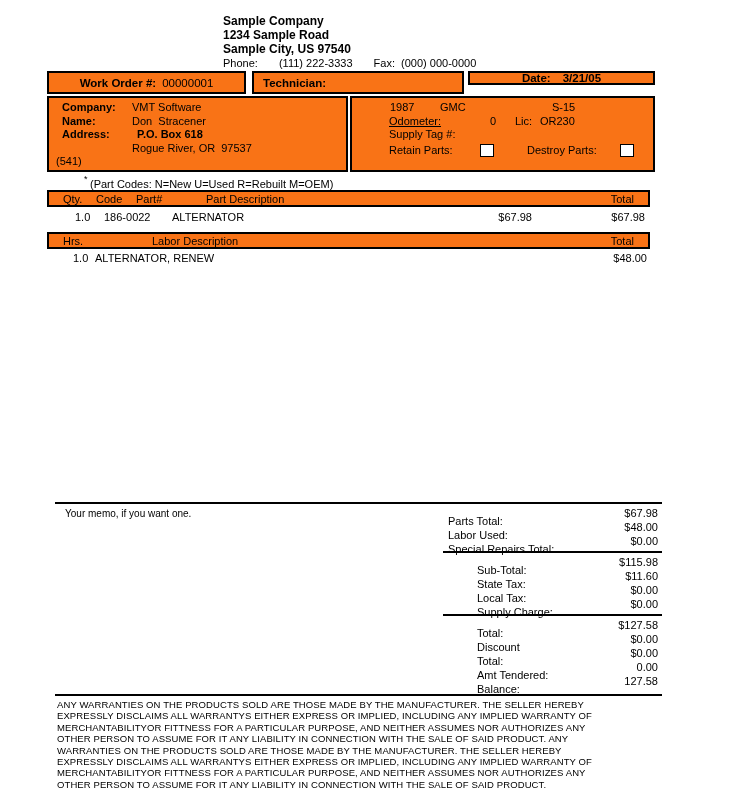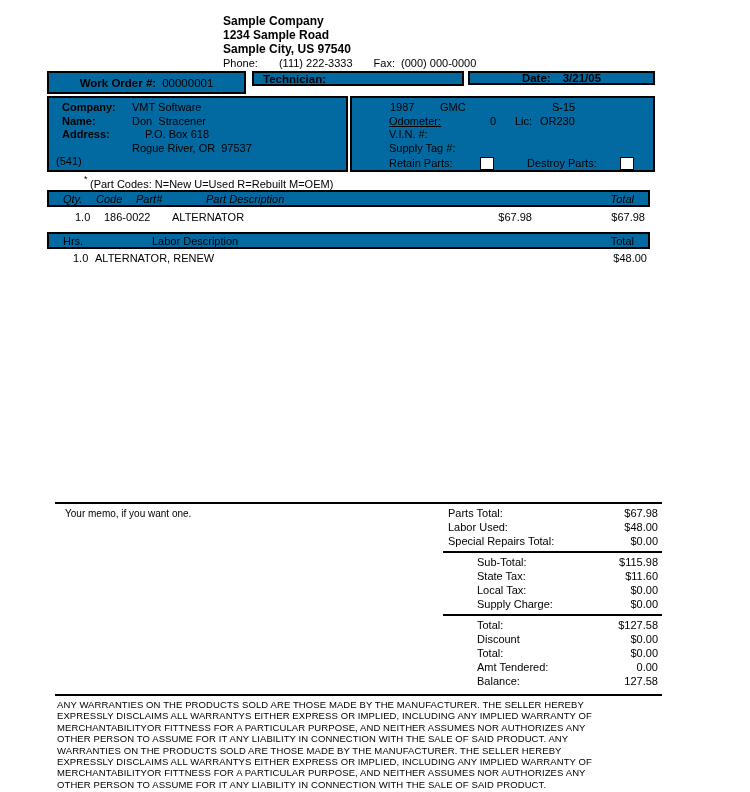--- a/index.html
+++ b/index.html
@@ -2,28 +2,28 @@
 <html><head>
 <meta charset="utf-8">
 <style>
   html,body{margin:0;padding:0;background:#fff;}
   .page{position:relative;width:750px;height:792px;background:#ffffff;color:#000;
         font-family:"Liberation Sans","DejaVu Sans",sans-serif;overflow:hidden;}
   .abs{position:absolute;}
   .b{font-weight:bold;}
   .fs11{font-size:11px;line-height:13.5px;}
   .fs12{font-size:12px;line-height:14px;}
-  .box{position:absolute;border:2px solid #000;box-sizing:border-box;background:#0369a1;text-align:right;}
+  .box{position:absolute;border:2px solid #000;box-sizing:border-box;background:#f97316;text-align:right;}
   .hdrbox{display:flex;align-items:center;font-size:11.5px;}
   .rule{position:absolute;background:#000;}
   .tblhead span{position:absolute;top:0;font-size:11px;line-height:13px;}
   .trow span{position:absolute;top:0;font-size:11px;line-height:13px;white-space:pre;}
   .ralign{text-align:right;}
   .totrow{position:relative;height:14px;font-size:11px;}
-  .totrow .lbl{position:absolute;top:0;white-space:pre;text-align:right;}
+  .totrow .lbl{position:absolute;top:8px;white-space:pre;text-align:right;}
   .totrow .val{position:absolute;top:0;right:2px;text-align:right;white-space:pre;}
   .chk{position:absolute;width:14px;height:13px;border:1.5px solid #000;background:#fff;box-sizing:border-box;}
   .vrow span{position:absolute;top:0;font-size:11px;line-height:13px;white-space:pre;}
   .warr{font-size:9.5px;line-height:11.4px;letter-spacing:0.1px;}
   .memo{font-size:10px;}
 </style>
 </head>
 <body>
 
 <div class="page">
@@ -37,79 +37,76 @@
       <span style="margin-left:18px;">(111) 222-3333</span>
       <span style="margin-left:18px;">Fax:</span>
       <span style="margin-left:3px;">(000) 000-0000</span>
     </div>
   </div>
 
   <div class="box hdrbox" style="left:47px;top:71px;width:199px;height:23px;justify-content:center;">
     <span class="b">Work Order #:</span>
     <span style="margin-left:6px;">00000001</span>
   </div>
-  <div class="box hdrbox" style="left:252px;top:71px;width:212px;height:15px;padding-left:9px;">
+  <div class="box hdrbox" style="left:252px;top:71px;width:212px;height:23px;padding-left:9px;">
     <span class="b">Technician:</span>
   </div>
   <div class="box hdrbox" style="left:468px;top:71px;width:187px;height:14px;justify-content:center;">
     <span class="b">Date:</span>
     <span class="b" style="margin-left:12px;">3/21/05</span>
   </div>
 
   <div class="box" style="left:47px;top:96px;width:301px;height:76px;padding:3px 0 0 0;">
     <div class="vrow" style="position:relative;height:13.5px;text-decoration:underline;">
       <span class="b" style="left:13px;">Company:</span>
       <span style="left:83px;">VMT Software</span>
     </div>
     <div class="vrow" style="position:relative;height:13.5px;padding-left:27px;">
       <span class="b" style="left:13px;">Name:</span>
       <span style="left:83px;">Don  Stracener</span>
     </div>
     <div class="vrow" style="position:relative;height:13.5px;">
       <span class="b" style="left:13px;">Address:</span>
-      <span style="left:96px;">P.O. Box 618</span>
+      <span style="left:88px;font-weight:bold;">P.O. Box 618</span>
     </div>
     <div class="vrow" style="position:relative;height:13.5px;">
       <span style="left:83px;">Rogue River, OR  97537</span>
     </div>
     <div class="vrow" style="position:relative;height:13.5px;padding-left:32px;">
       <span style="left:7px;">(541)</span>
     </div>
   </div>
 
   <div class="box" style="left:350px;top:96px;width:305px;height:76px;padding:3px 0 0 0;">
     <div class="vrow" style="position:relative;height:13.5px;">
       <span style="left:38px;">1987</span>
       <span style="left:88px;">GMC</span>
       <span style="left:200px;">S-15</span>
     </div>
     <div class="vrow" style="position:relative;height:13.5px;">
       <span style="left:37px;text-decoration:underline;">Odometer:</span>
       <span style="left:138px;">0</span>
       <span style="left:163px;">Lic:</span>
       <span style="left:188px;">OR230</span>
-    </div>
-    <div class="vrow" style="position:relative;height:13.5px;">
-      <span style="left:37px;">V.I.N. #:</span>
     </div>
     <div class="vrow" style="position:relative;height:13.5px;">
       <span style="left:37px;">Supply Tag #:</span>
     </div>
     <div class="vrow" style="position:relative;height:16px;margin-top:2px;">
       <span style="left:37px;">Retain Parts:</span>
       <span class="chk" style="left:128px;top:0;"></span>
       <span style="left:175px;">Destroy Parts:</span>
       <span class="chk" style="left:268px;top:0;"></span>
     </div>
   </div>
 
   <span class="abs" style="left:84px;top:174px;font-size:9px;">*</span>
   <div class="abs fs11" style="left:90px;top:178px;">(Part Codes: N=New  U=Used  R=Rebuilt  M=OEM)</div>
 
-  <div class="box tblhead" style="left:47px;top:190px;width:603px;height:17px;font-style:italic;">
+  <div class="box tblhead" style="left:47px;top:190px;width:603px;height:17px;">
     <span style="left:14px;top:1px;">Qty.</span>
     <span style="left:47px;top:1px;">Code</span>
     <span style="left:87px;top:1px;">Part#</span>
     <span style="left:157px;top:1px;">Part Description</span>
     <span style="right:14px;top:1px;">Total</span>
   </div>
   <div class="abs trow" style="left:0;top:211px;width:750px;height:14px;">
     <span style="left:75px;">1.0</span>
     <span style="left:104px;">186-0022</span>
     <span style="left:172px;">ALTERNATOR</span>

